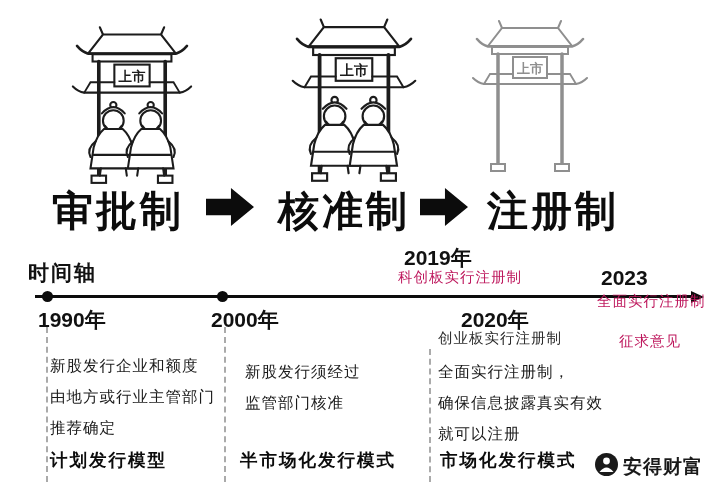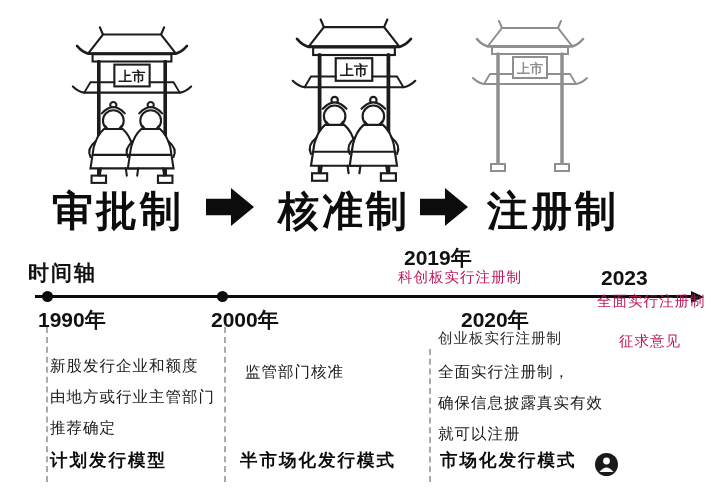--- a/index.html
+++ b/index.html
@@ -136,30 +136,32 @@
   <div class="abs dash-v" style="left:429px;top:349px;height:133px"></div>
 
   <div class="abs col-lines" style="left:50px;top:350px;width:178px">
     <div>新股发行企业和额度</div>
     <div>由地方或行业主管部门</div>
     <div>推荐确定</div>
   </div>
   <div class="abs col-model" style="left:50px;top:448px;width:178px">计划发行模型</div>
 
   <div class="abs col-lines" style="left:245px;top:356px;width:178px">
+    <div>新股发行须经过</div>
     <div>监管部门核准</div>
   </div>
   <div class="abs col-model" style="left:240px;top:448px;width:188px">半市场化发行模式</div>
 
   <div class="abs col-lines" style="left:438px;top:356px;width:190px">
     <div>全面实行注册制，</div>
     <div>确保信息披露真实有效</div>
     <div>就可以注册</div>
   </div>
   <div class="abs col-model" style="left:440px;top:448px;width:188px">市场化发行模式</div>
 
   <svg class="abs" style="left:594px;top:452px" width="25" height="25" viewBox="0 0 25 25">
     <circle cx="12.5" cy="12.5" r="11.5" fill="#1a1a1a"></circle>
     <circle cx="12.5" cy="9" r="3.4" fill="#ffffff"></circle>
     <path d="M5.5,20 Q12.5,11 19.5,20 Z" fill="#ffffff"></path>
   </svg>
+  <div class="abs brand-text" style="left:623px;top:454px">安得财富</div>
 
 </div>
 
 </body></html>

